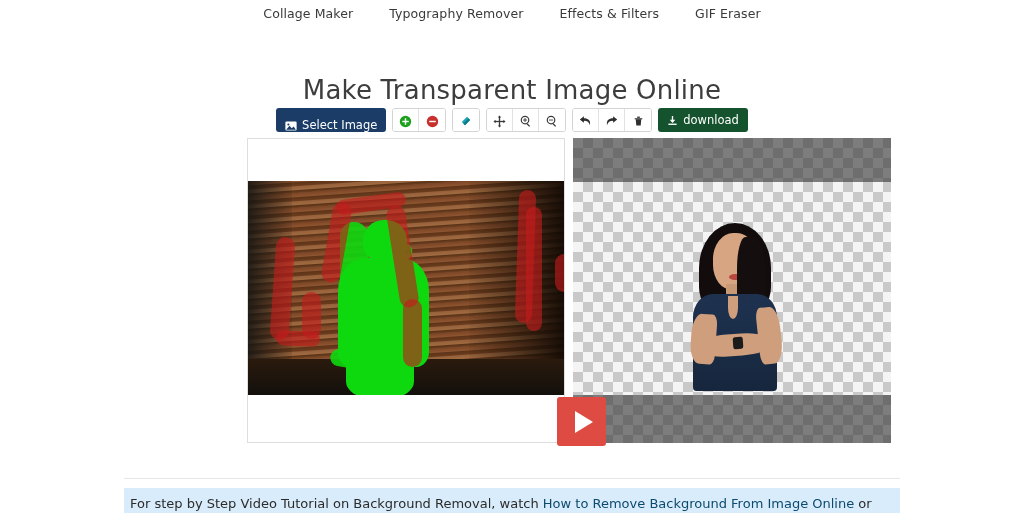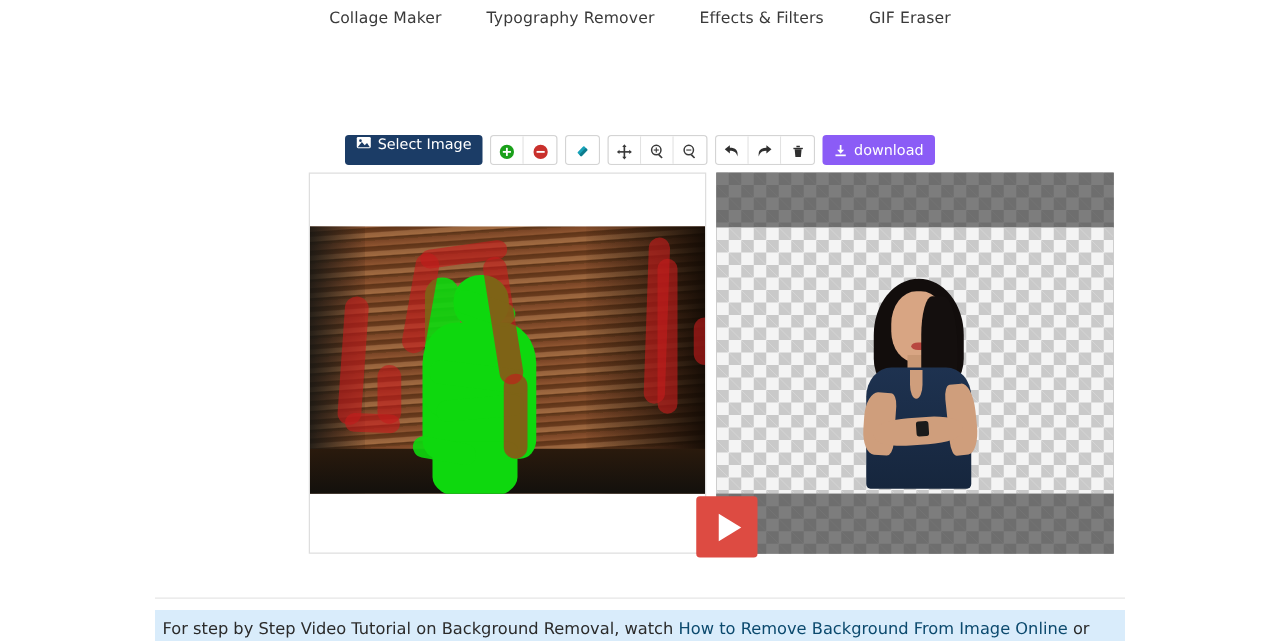--- a/index.html
+++ b/index.html
@@ -67,21 +67,21 @@
     top: 108px;
     left: 0;
     width: 1024px;
     display: flex;
     justify-content: center;
     align-items: stretch;
     height: 24px;
   }
 
   .btn-select {
-    display: flex; align-items: flex-start; gap: 5px;
+    display: flex; align-items: flex-end; gap: 5px;
     background: #1b3c66;
     color: #ffffff;
     font-size: 11.5px;
     padding: 0 9px;
     border-radius: 3px;
     height: 24px;
     cursor: pointer;
     white-space: nowrap;
   }
 
@@ -103,21 +103,21 @@
     align-items: center;
     justify-content: center;
     background: #ffffff;
     border-right: 1px solid #e2e2e2;
     cursor: pointer;
   }
   .icon-group .icon-btn:last-child { border-right: none; }
 
   .btn-download {
     display: flex; align-items: center; gap: 5px;
-    background: #8b5cf6;
+    background: #14532d;
     color: #ffffff;
     font-size: 11.5px;
     padding: 0 9px;
     border-radius: 3px;
     height: 24px;
     margin-left: 6px;
     cursor: pointer;
     white-space: nowrap;
   }
 
@@ -397,20 +397,21 @@
       <span>Typography Remover</span>
     </div>
     <div class="nav-item">
       <span>Effects &amp; Filters</span>
     </div>
     <div class="nav-item">
       <span>GIF Eraser</span>
     </div>
   </div>
 
+  <h1 id="page-title">Make Transparent Image Online</h1>
 
   <div id="toolbar">
 
     <div class="btn-select">
       <svg width="12" height="12" viewBox="0 0 16 16">
         <rect x="0.5" y="2" width="15" height="12" rx="1.5" fill="#ffffff"></rect>
         <circle cx="4.5" cy="6" r="1.4" fill="#1b3c66"></circle>
         <path d="M1.5 13 L6 7.5 L9 11 L11.5 8.5 L14.5 13 Z" fill="#1b3c66"></path>
       </svg>
       <span>Select Image</span>

